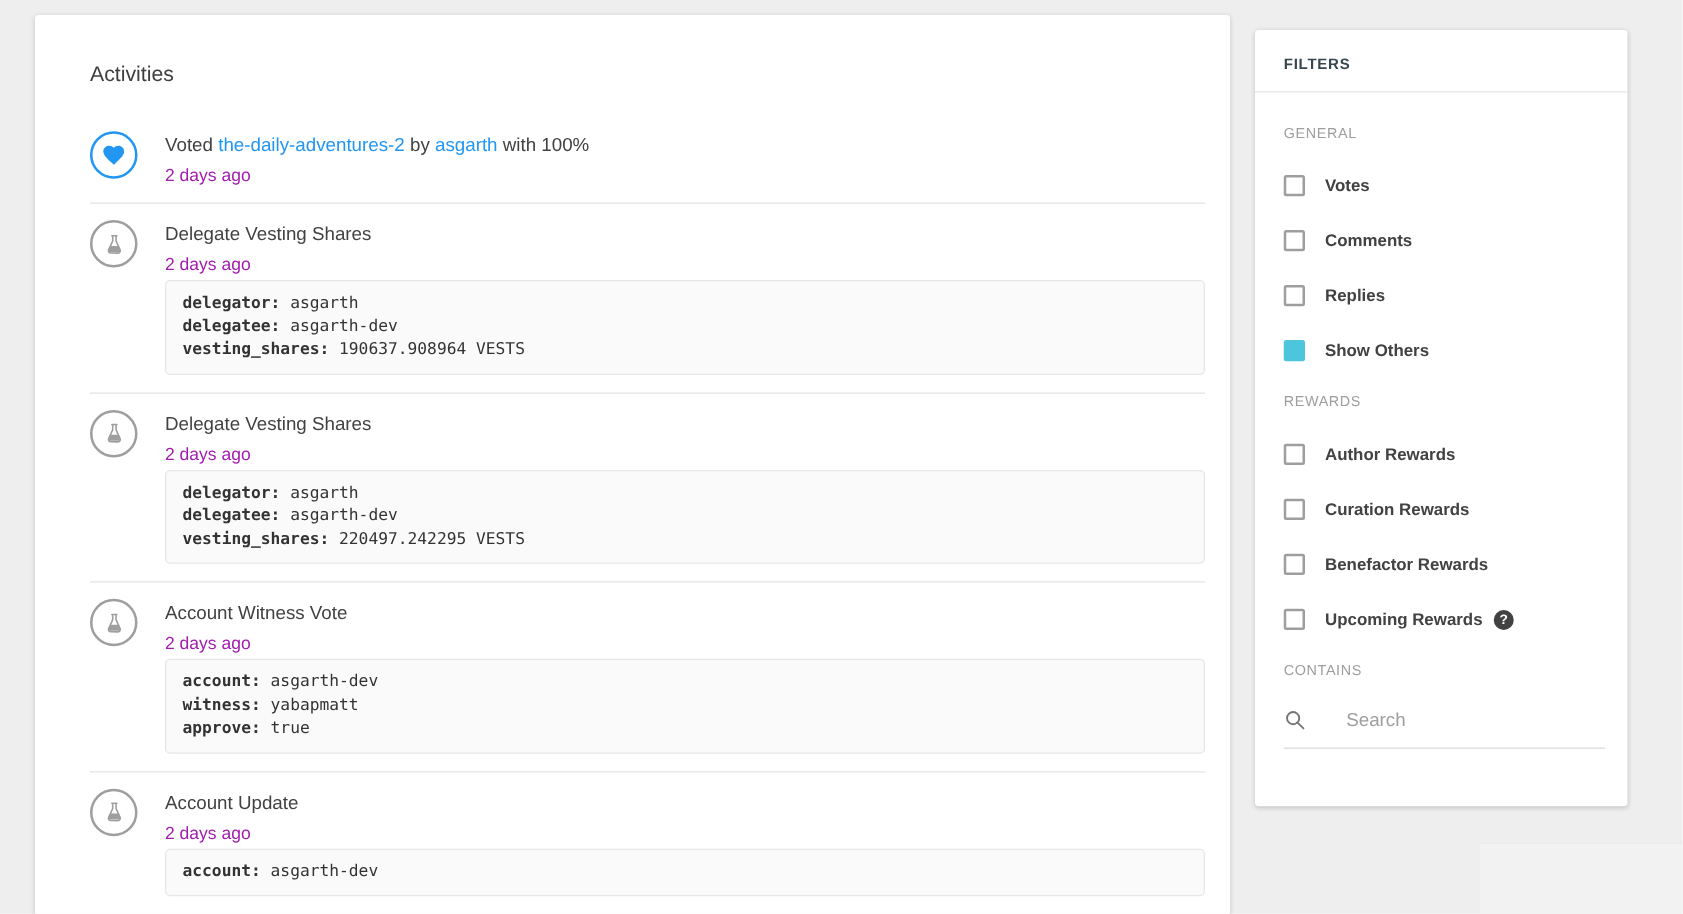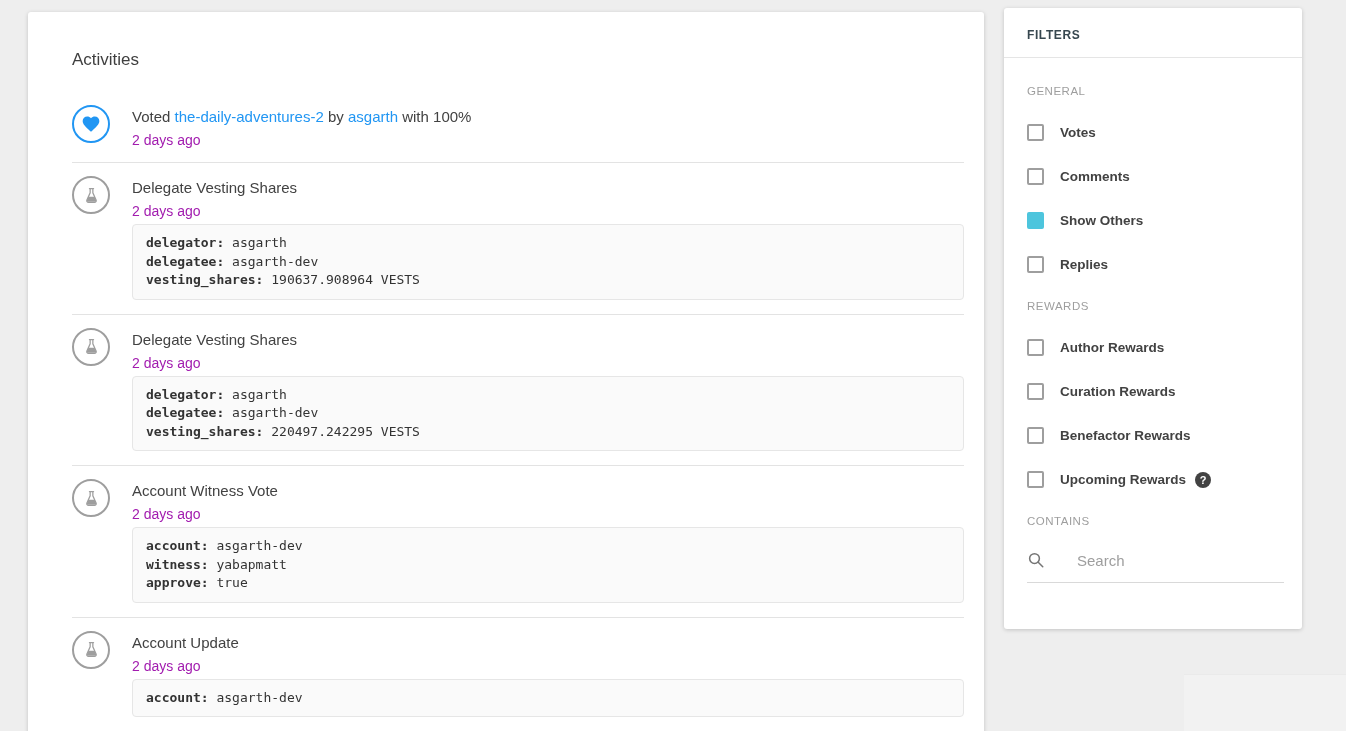--- a/index.html
+++ b/index.html
@@ -54,21 +54,21 @@
     font-family: "DejaVu Sans Mono", monospace;
     font-size: 13px;
     line-height: 18.5px;
     color: #333333;
   }
   .code-line .ck { font-weight: bold; }
   .code-line .cv { word-break: break-all; }
 
   
   .filters-card {
-    left: 1004px; top: 8px;
+    left: 1004px; top: 24px;
     width: 298px; height: 621px;
   }
   .filters-header {
     padding: 20px 23px 15px 23px;
     border-bottom: 1px solid #e5e5e5;
     font-size: 12px;
     font-weight: bold;
     letter-spacing: 0.6px;
     color: #37474f;
   }
@@ -238,26 +238,26 @@
 
     <label class="check-row">
       <span class="checkbox"></span>
       <span class="check-label">Votes</span>
     </label>
     <label class="check-row">
       <span class="checkbox"></span>
       <span class="check-label">Comments</span>
     </label>
     <label class="check-row">
+      <span class="checkbox"></span>
+      <span class="check-label">Replies</span>
+    </label>
+    <label class="check-row">
       <span class="checkbox checked"></span>
       <span class="check-label">Show Others</span>
-    </label>
-    <label class="check-row">
-      <span class="checkbox"></span>
-      <span class="check-label">Replies</span>
     </label>
 
     <div class="section-label">REWARDS</div>
 
     <label class="check-row">
       <span class="checkbox"></span>
       <span class="check-label">Author Rewards</span>
     </label>
     <label class="check-row">
       <span class="checkbox"></span>

